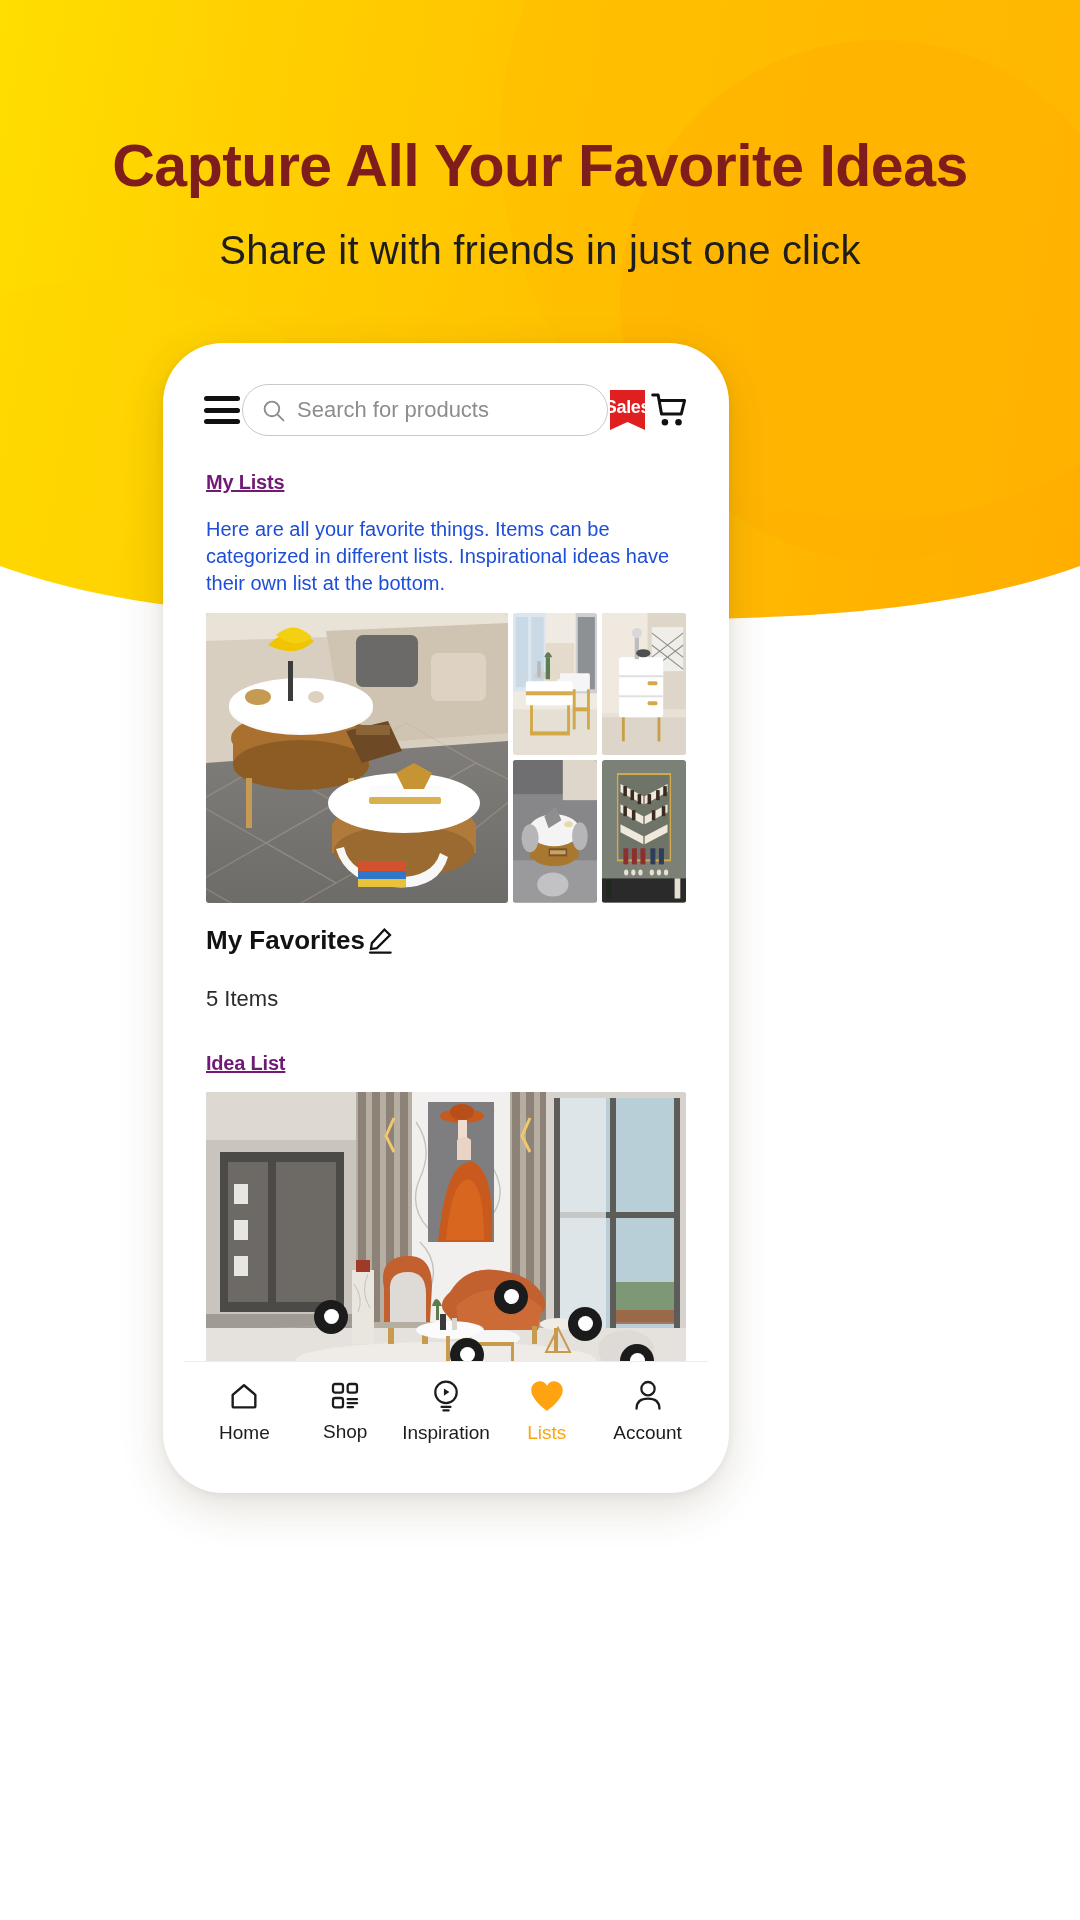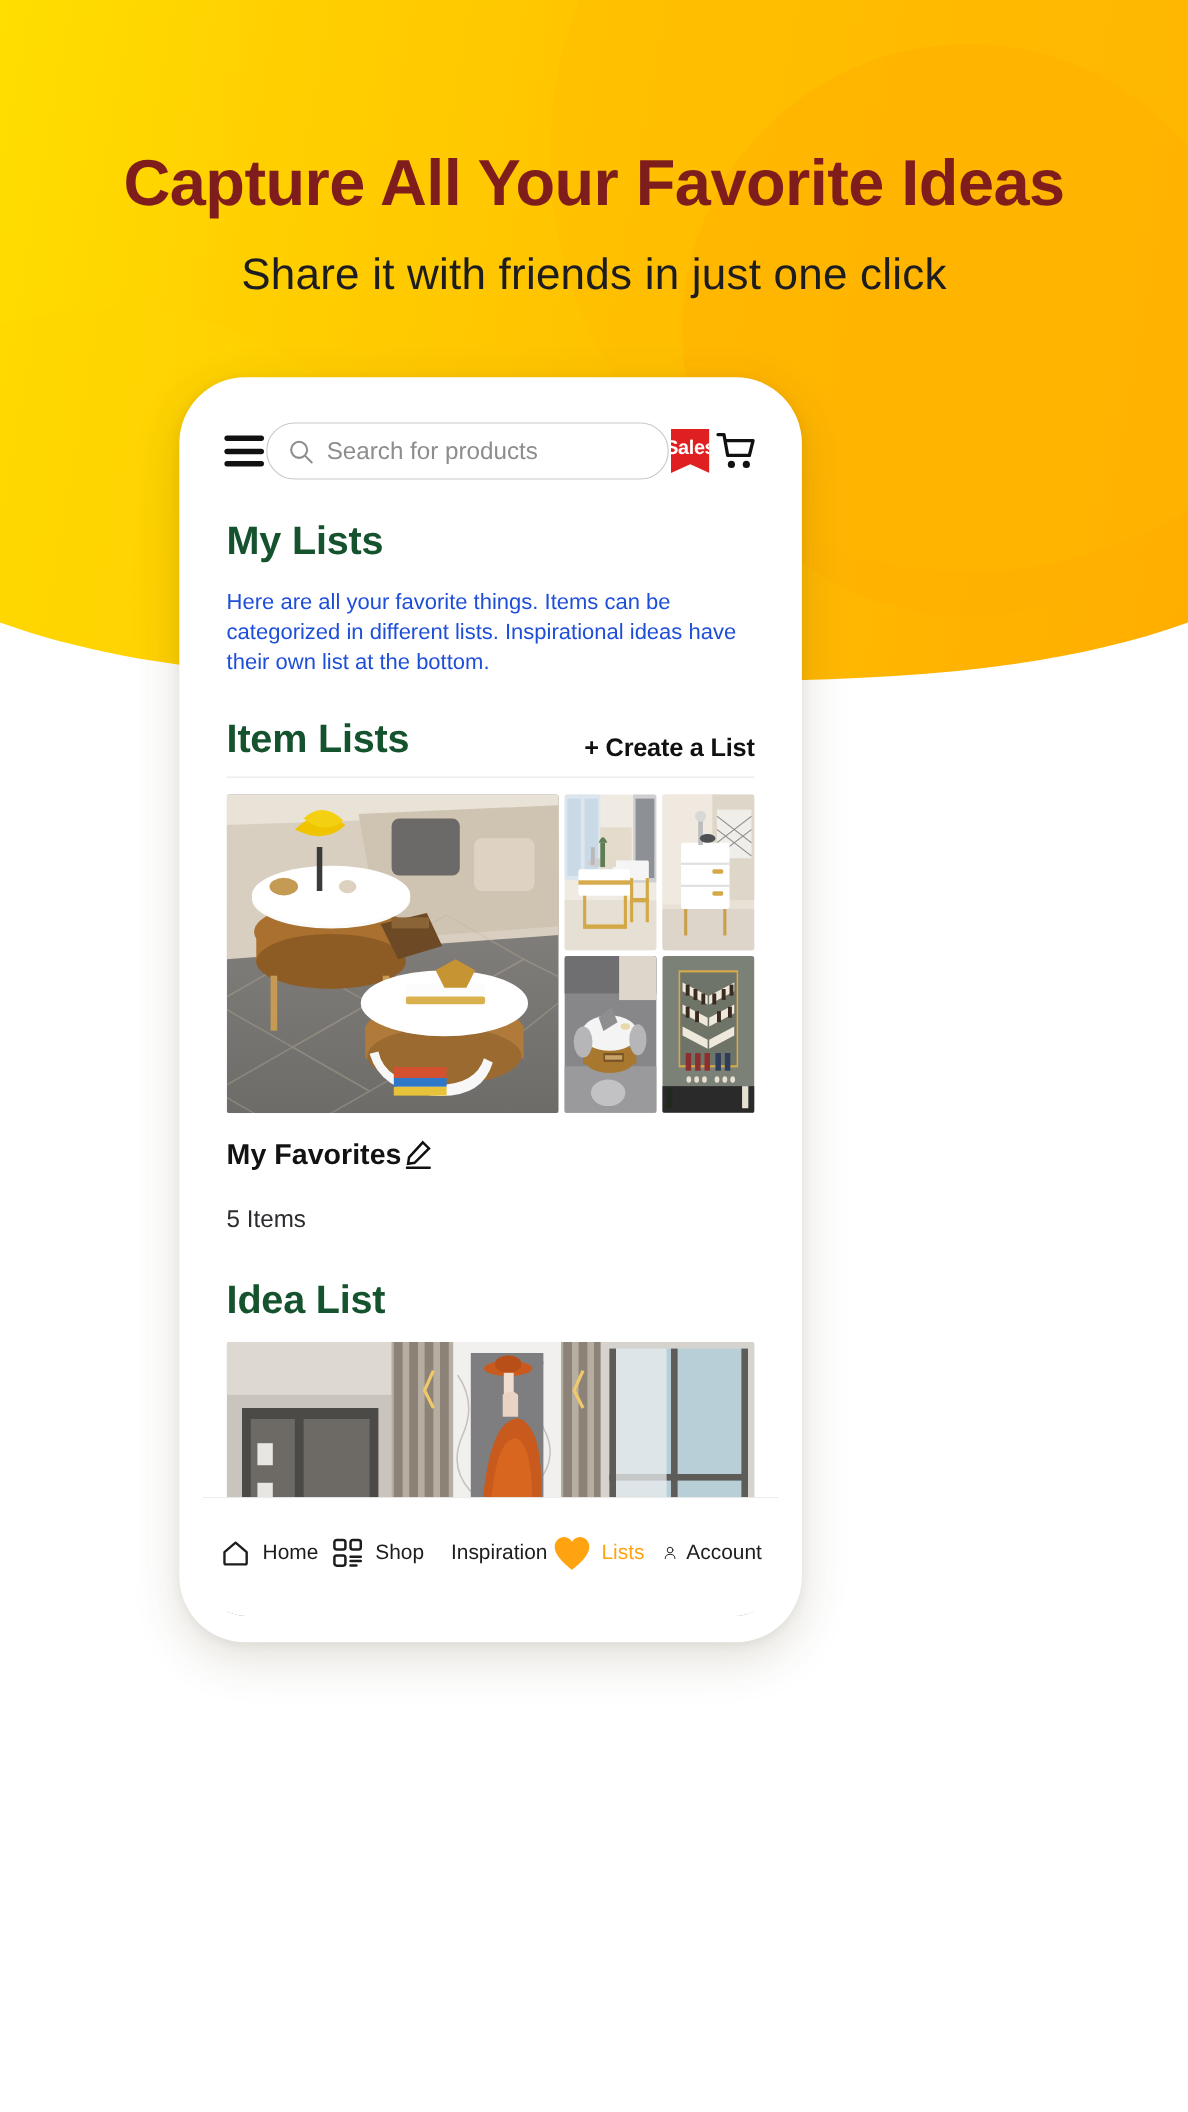--- a/index.html
+++ b/index.html
@@ -87,21 +87,21 @@
     position:relative; width:35px; height:40px; flex:none;
     background:#E02020;
     clip-path: polygon(0 0, 100% 0, 100% 100%, 50% 80%, 0 100%);
     display:flex; align-items:flex-start; justify-content:center;
   }
   #sales-badge span { font-size:18px; color:#fff; font-weight:600; margin-top:7px; letter-spacing:-.3px; }
   #cart-btn { width:44px; height:44px; flex:none; display:flex; align-items:center; justify-content:center; }
 
   
   #content { padding:0 22px; }
-  .section-title { font-size:36px; font-weight:bold; color:#14532d; letter-spacing:-.2px; }
+  .section-title { font-size:20px; font-weight:bold; color:#701a75; letter-spacing:-.2px;text-decoration:underline; }
   #my-lists-title { margin-top:18px; }
   #lists-desc { margin-top:22px; font-size:20px; line-height:1.36; color:#1d4ed8; }
 
   #item-lists-row {
     margin-top:34px; display:flex; align-items:flex-end; justify-content:space-between;
     padding-bottom:13px; border-bottom:1.5px solid #e6e6e6;
   }
   #create-list-btn { font-size:23px; font-weight:bold; color:#111; letter-spacing:-.2px; cursor:pointer; }
 
   
@@ -124,21 +124,21 @@
 
   
   #bottom-nav {
     position:absolute; left:21px; bottom:24px; width:524px; height:108px;
     background:#fff; border-top:1px solid #ececec;
     border-radius:0 0 40px 40px;
     display:flex; align-items:center; justify-content:space-around;
     padding:0 10px 8px;
     z-index:20;
   }
-  .nav-item { display:flex; flex-direction:row; align-items:center; gap:9px; cursor:pointer; width:90px; }
+  .nav-item { display:flex; flex-direction:column; align-items:center; gap:9px; cursor:pointer; width:90px; }
   .nav-label { font-size:19px; color:#1c1c1f; }
   .nav-item.active .nav-label { color:#FFA310; }
 
   
   .hotspot {
     position:absolute; width:34px; height:34px; border-radius:50%;
     background:#1b1b1b; display:flex; align-items:center; justify-content:center;
   }
   .hotspot i { width:15px; height:15px; border-radius:50%; background:#fff; display:block; }
 </style>
@@ -189,24 +189,20 @@
           <circle cx="21" cy="22" r="2.4" fill="#111" stroke="none"></circle>
         </svg>
       </div>
     </div>
 
     <div id="content">
 
       <div id="my-lists-title" class="section-title">My Lists</div>
       <div id="lists-desc">Here are all your favorite things. Items can be categorized in different lists. Inspirational ideas have their own list at the bottom.</div>
 
-      <div id="item-lists-row">
-        <div class="section-title">Item Lists</div>
-        <div id="create-list-btn">+ Create a List</div>
-      </div>
 
       <div id="collage">
         <div id="collage-main">
           <svg class="ph" viewBox="0 0 302 290" preserveAspectRatio="none">
             <defs>
               <linearGradient id="rugG" x1="0" y1="0" x2="0" y2="1">
                 <stop offset="0" stop-color="#8d8a86"></stop>
                   <stop offset="1" stop-color="#6e6c69"></stop>
               </linearGradient>
             </defs>

